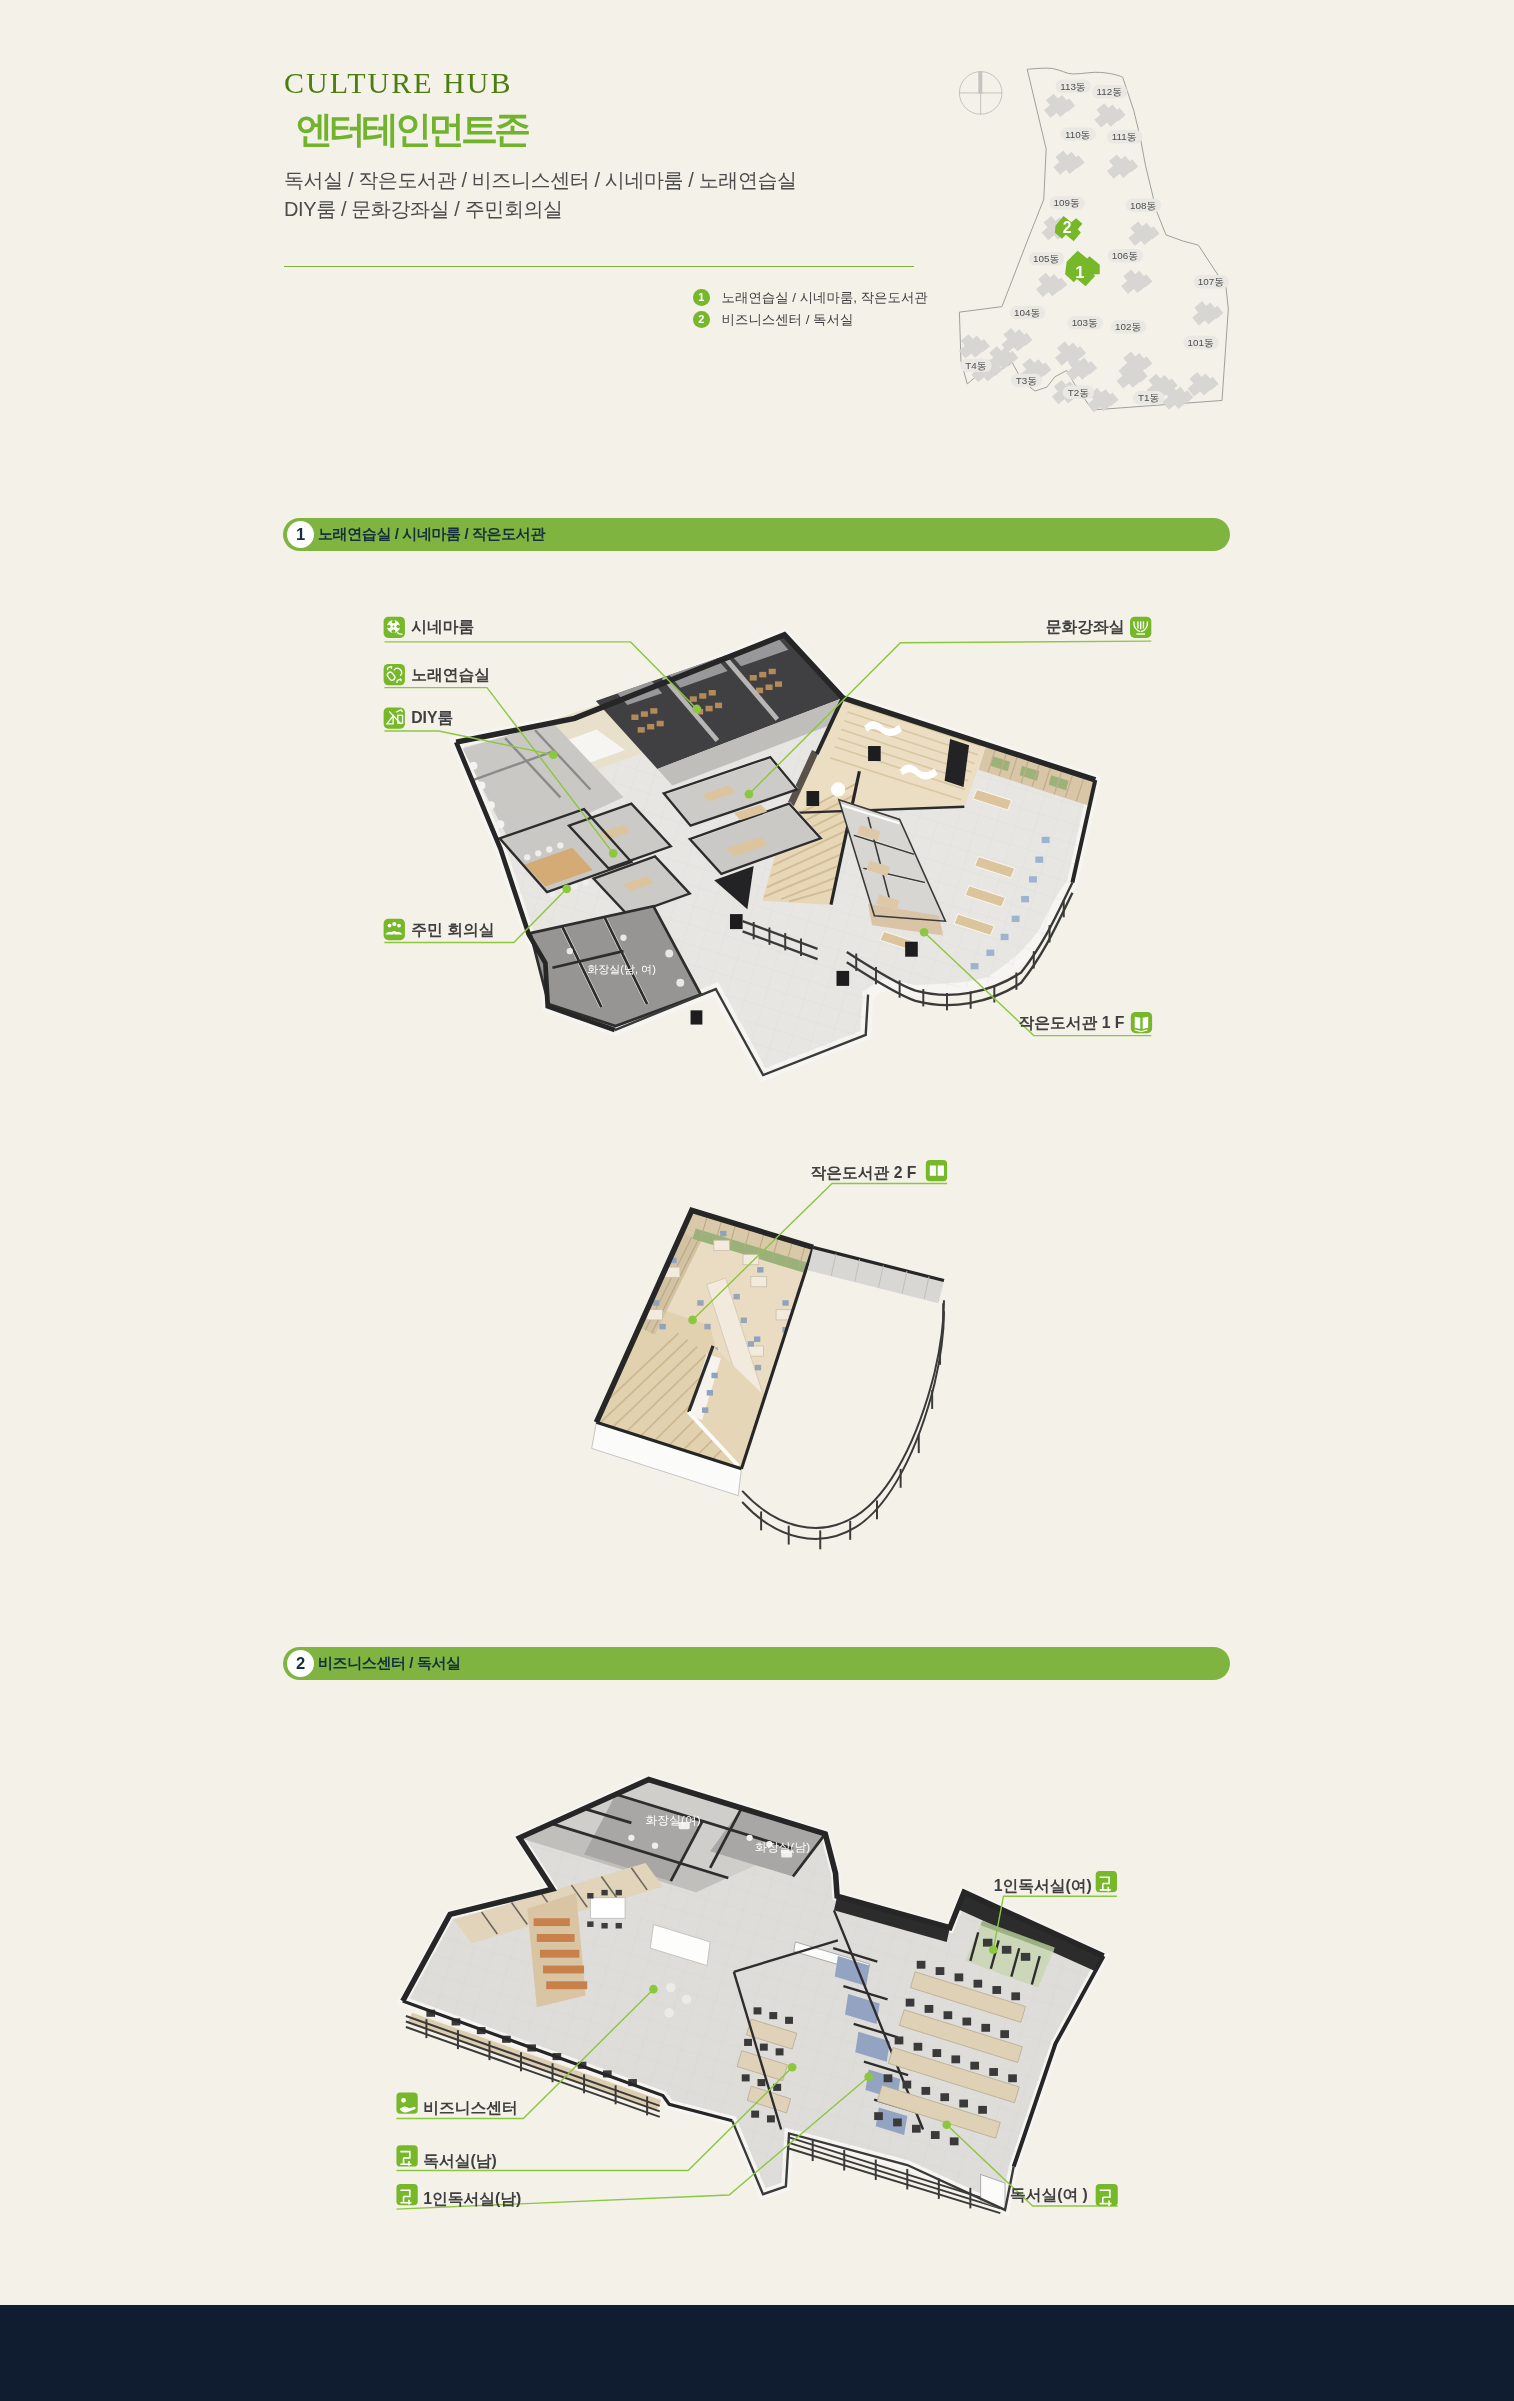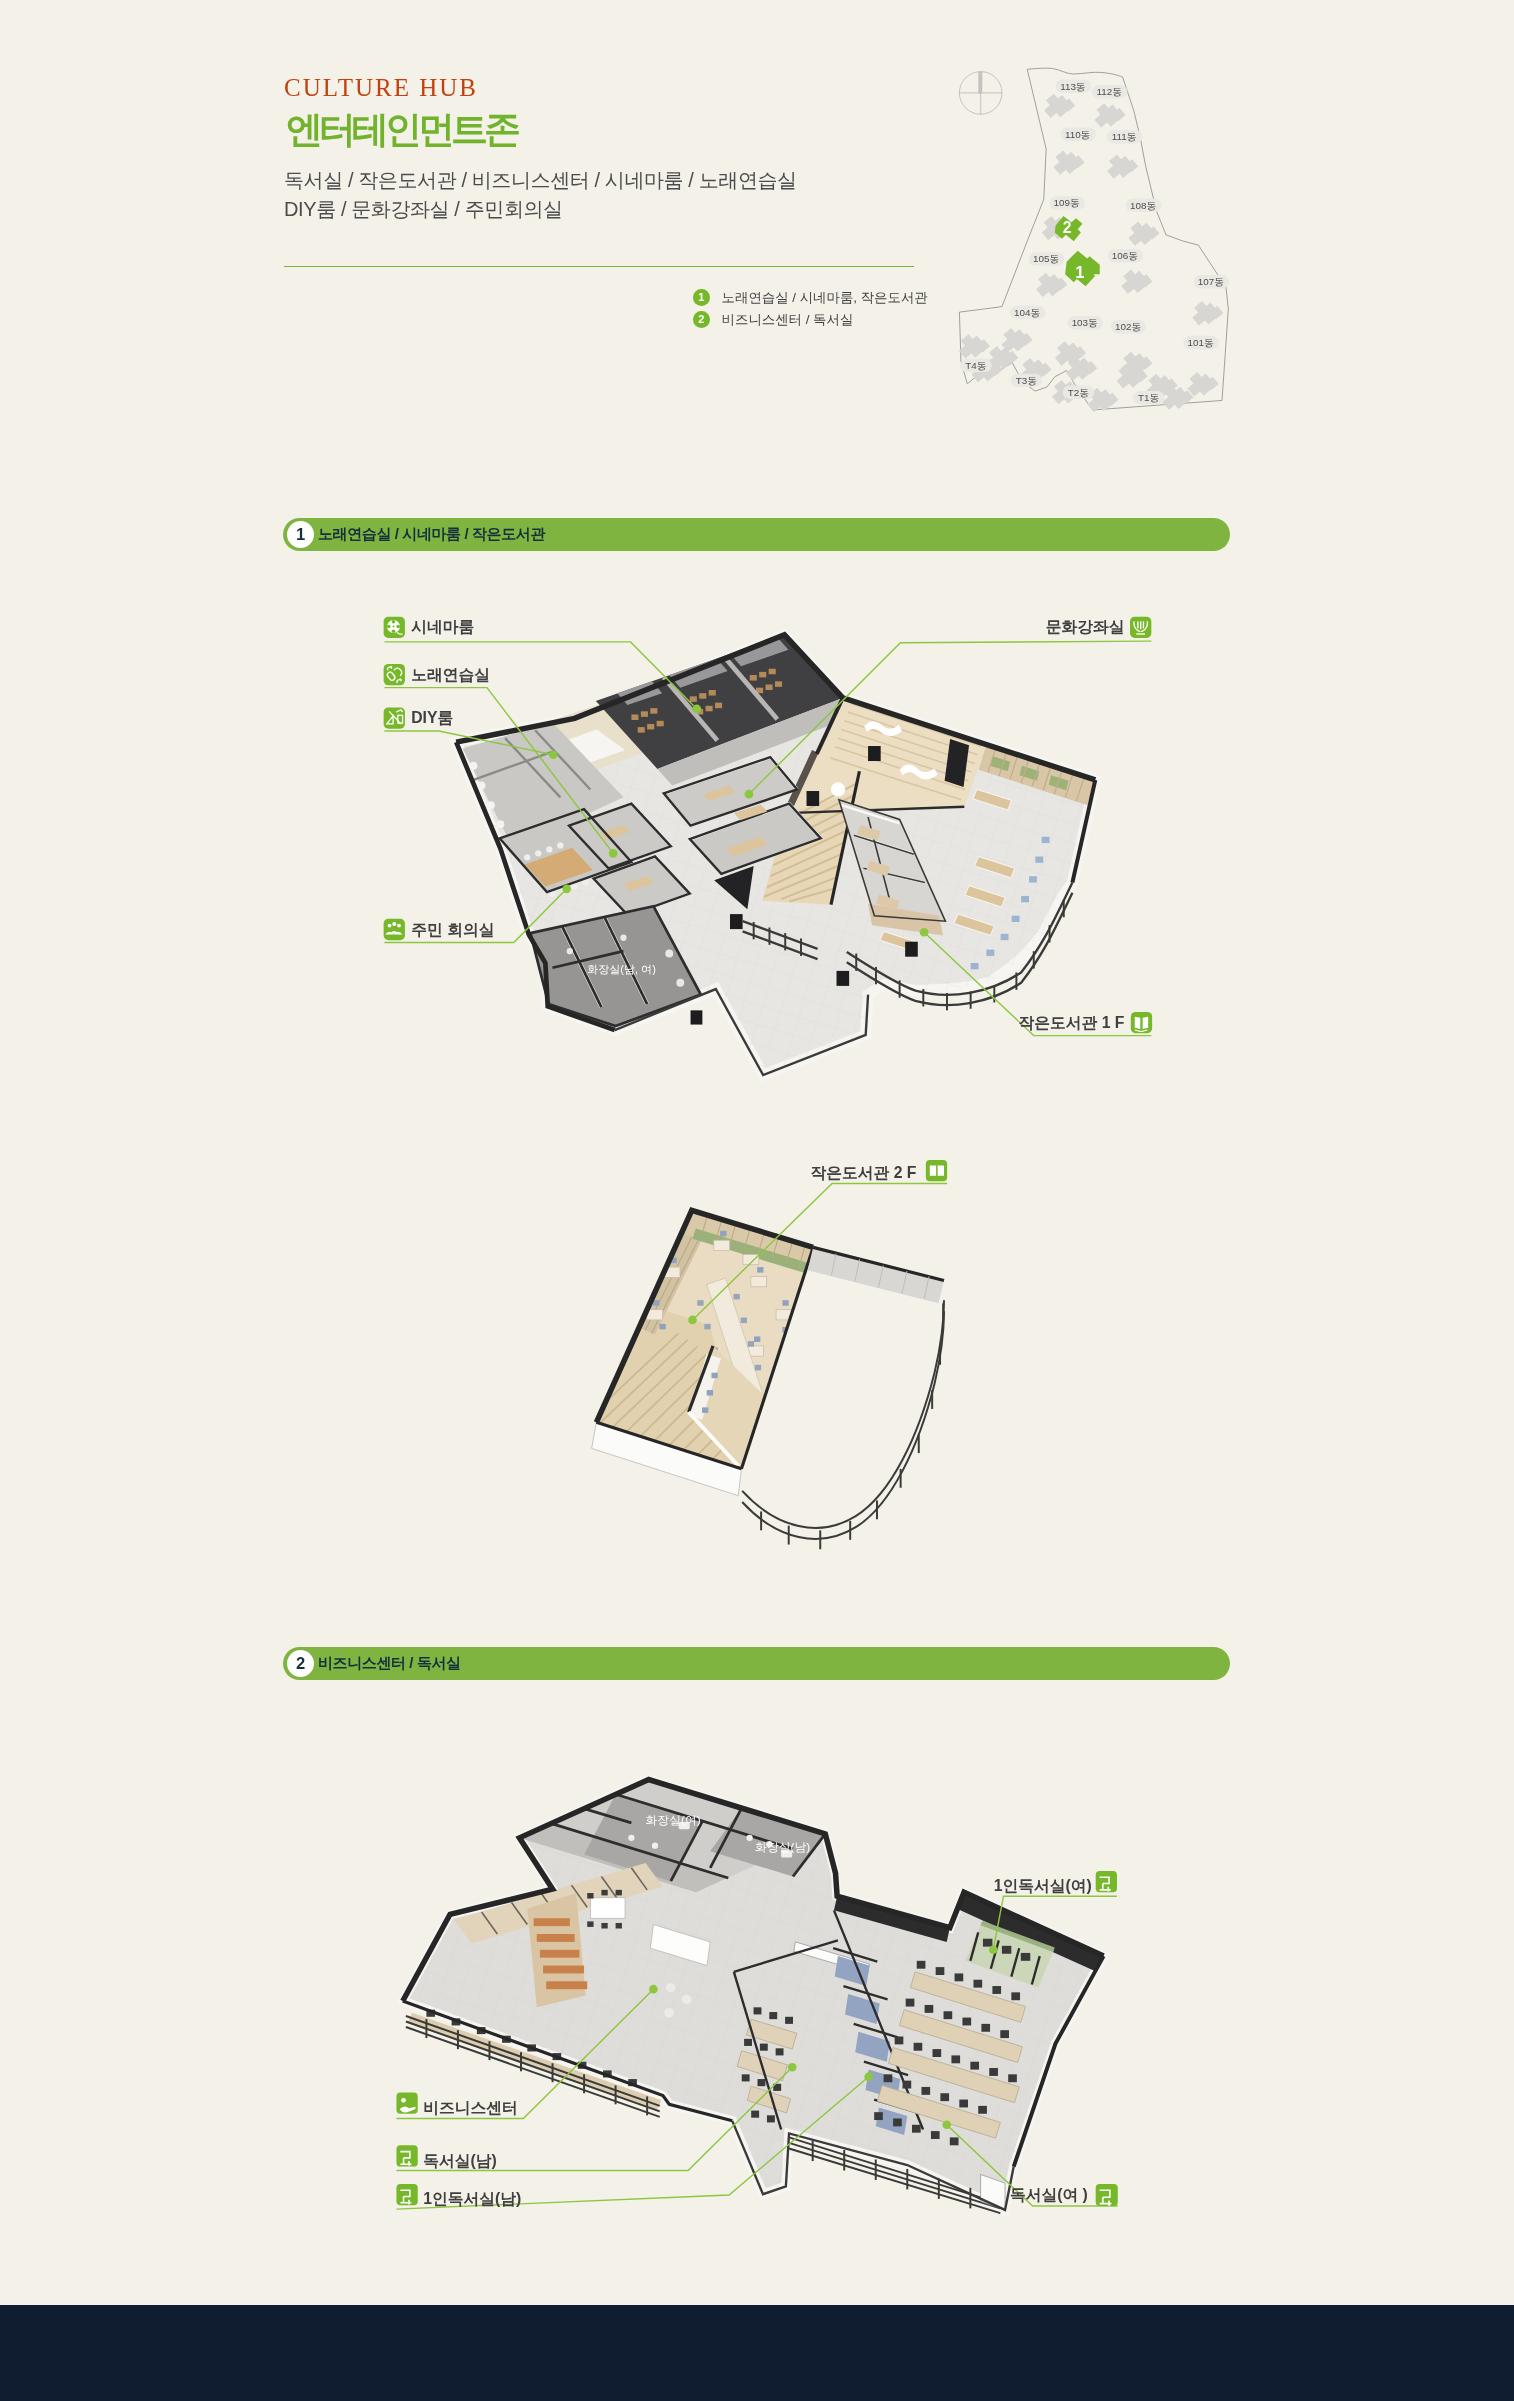--- a/index.html
+++ b/index.html
@@ -1,21 +1,21 @@
 <!DOCTYPE html>
 <html lang="ko" style="font-size:12.6px"><head>
 <meta charset="utf-8">
 <title>Culture Hub</title>
 <style>
   * { margin:0; padding:0; box-sizing:border-box; }
   html,body { width:1515px; height:2401px; }
   body { font-family:"Liberation Sans", sans-serif; background:#f4f1e9; position:relative; overflow:hidden; }
   .abs { position:absolute; }
-  .ehead { left:284px; top:66px; font-family:"Liberation Serif", serif; font-size:25px; letter-spacing:2px; color:#c2410c;margin-top:8px; }
-  .etitle { left:286px; top:105px; font-size:37px; font-weight:bold; color:#72b32e; letter-spacing:-4px; }
+  .ehead { left:284px; top:66px; font-family:"Liberation Serif", serif; font-size:30px; letter-spacing:2px; color:#4d7c0f; }
+  .etitle { left:296px; top:105px; font-size:37px; font-weight:bold; color:#72b32e; letter-spacing:-4px; }
   .esub { left:284px; top:166px; font-size:20px; color:#4c4c4c; line-height:29px; letter-spacing:-0.4px; }
   .divline { left:284px; top:266px; width:630px; height:0; border-top:1.2px solid #7fb23e; }
   .legend { left:693px; top:289px; font-size:13.4px; color:#3f3f3f; }
   .legend .row { display:flex; align-items:center; height:17.4px; margin-bottom:4.7px; }
   .lnum { display:inline-block; width:16.6px; height:16.6px; border-radius:50%; background:#76b82a; color:#fff; font-size:11px; font-weight:bold; text-align:center; line-height:16.6px; margin-right:12px; }
   .gbar { left:283px; width:947px; height:33px; background:#7fb440; border-radius:16.6px; display:flex; align-items:center; }
   .gbar .circ { width:27px; height:27px; background:#fff; border-radius:50%; margin-left:4px; text-align:center; line-height:27px; font-size:16.6px; color:#15303c; font-weight:bold; }
   .gbar .btxt { margin-left:4px; font-size:15px; font-weight:bold; color:#15303c; letter-spacing:-0.4px; }
   .footer { left:0; top:2305px; width:1515px; height:96px; background:#101d31; }
 </style>

